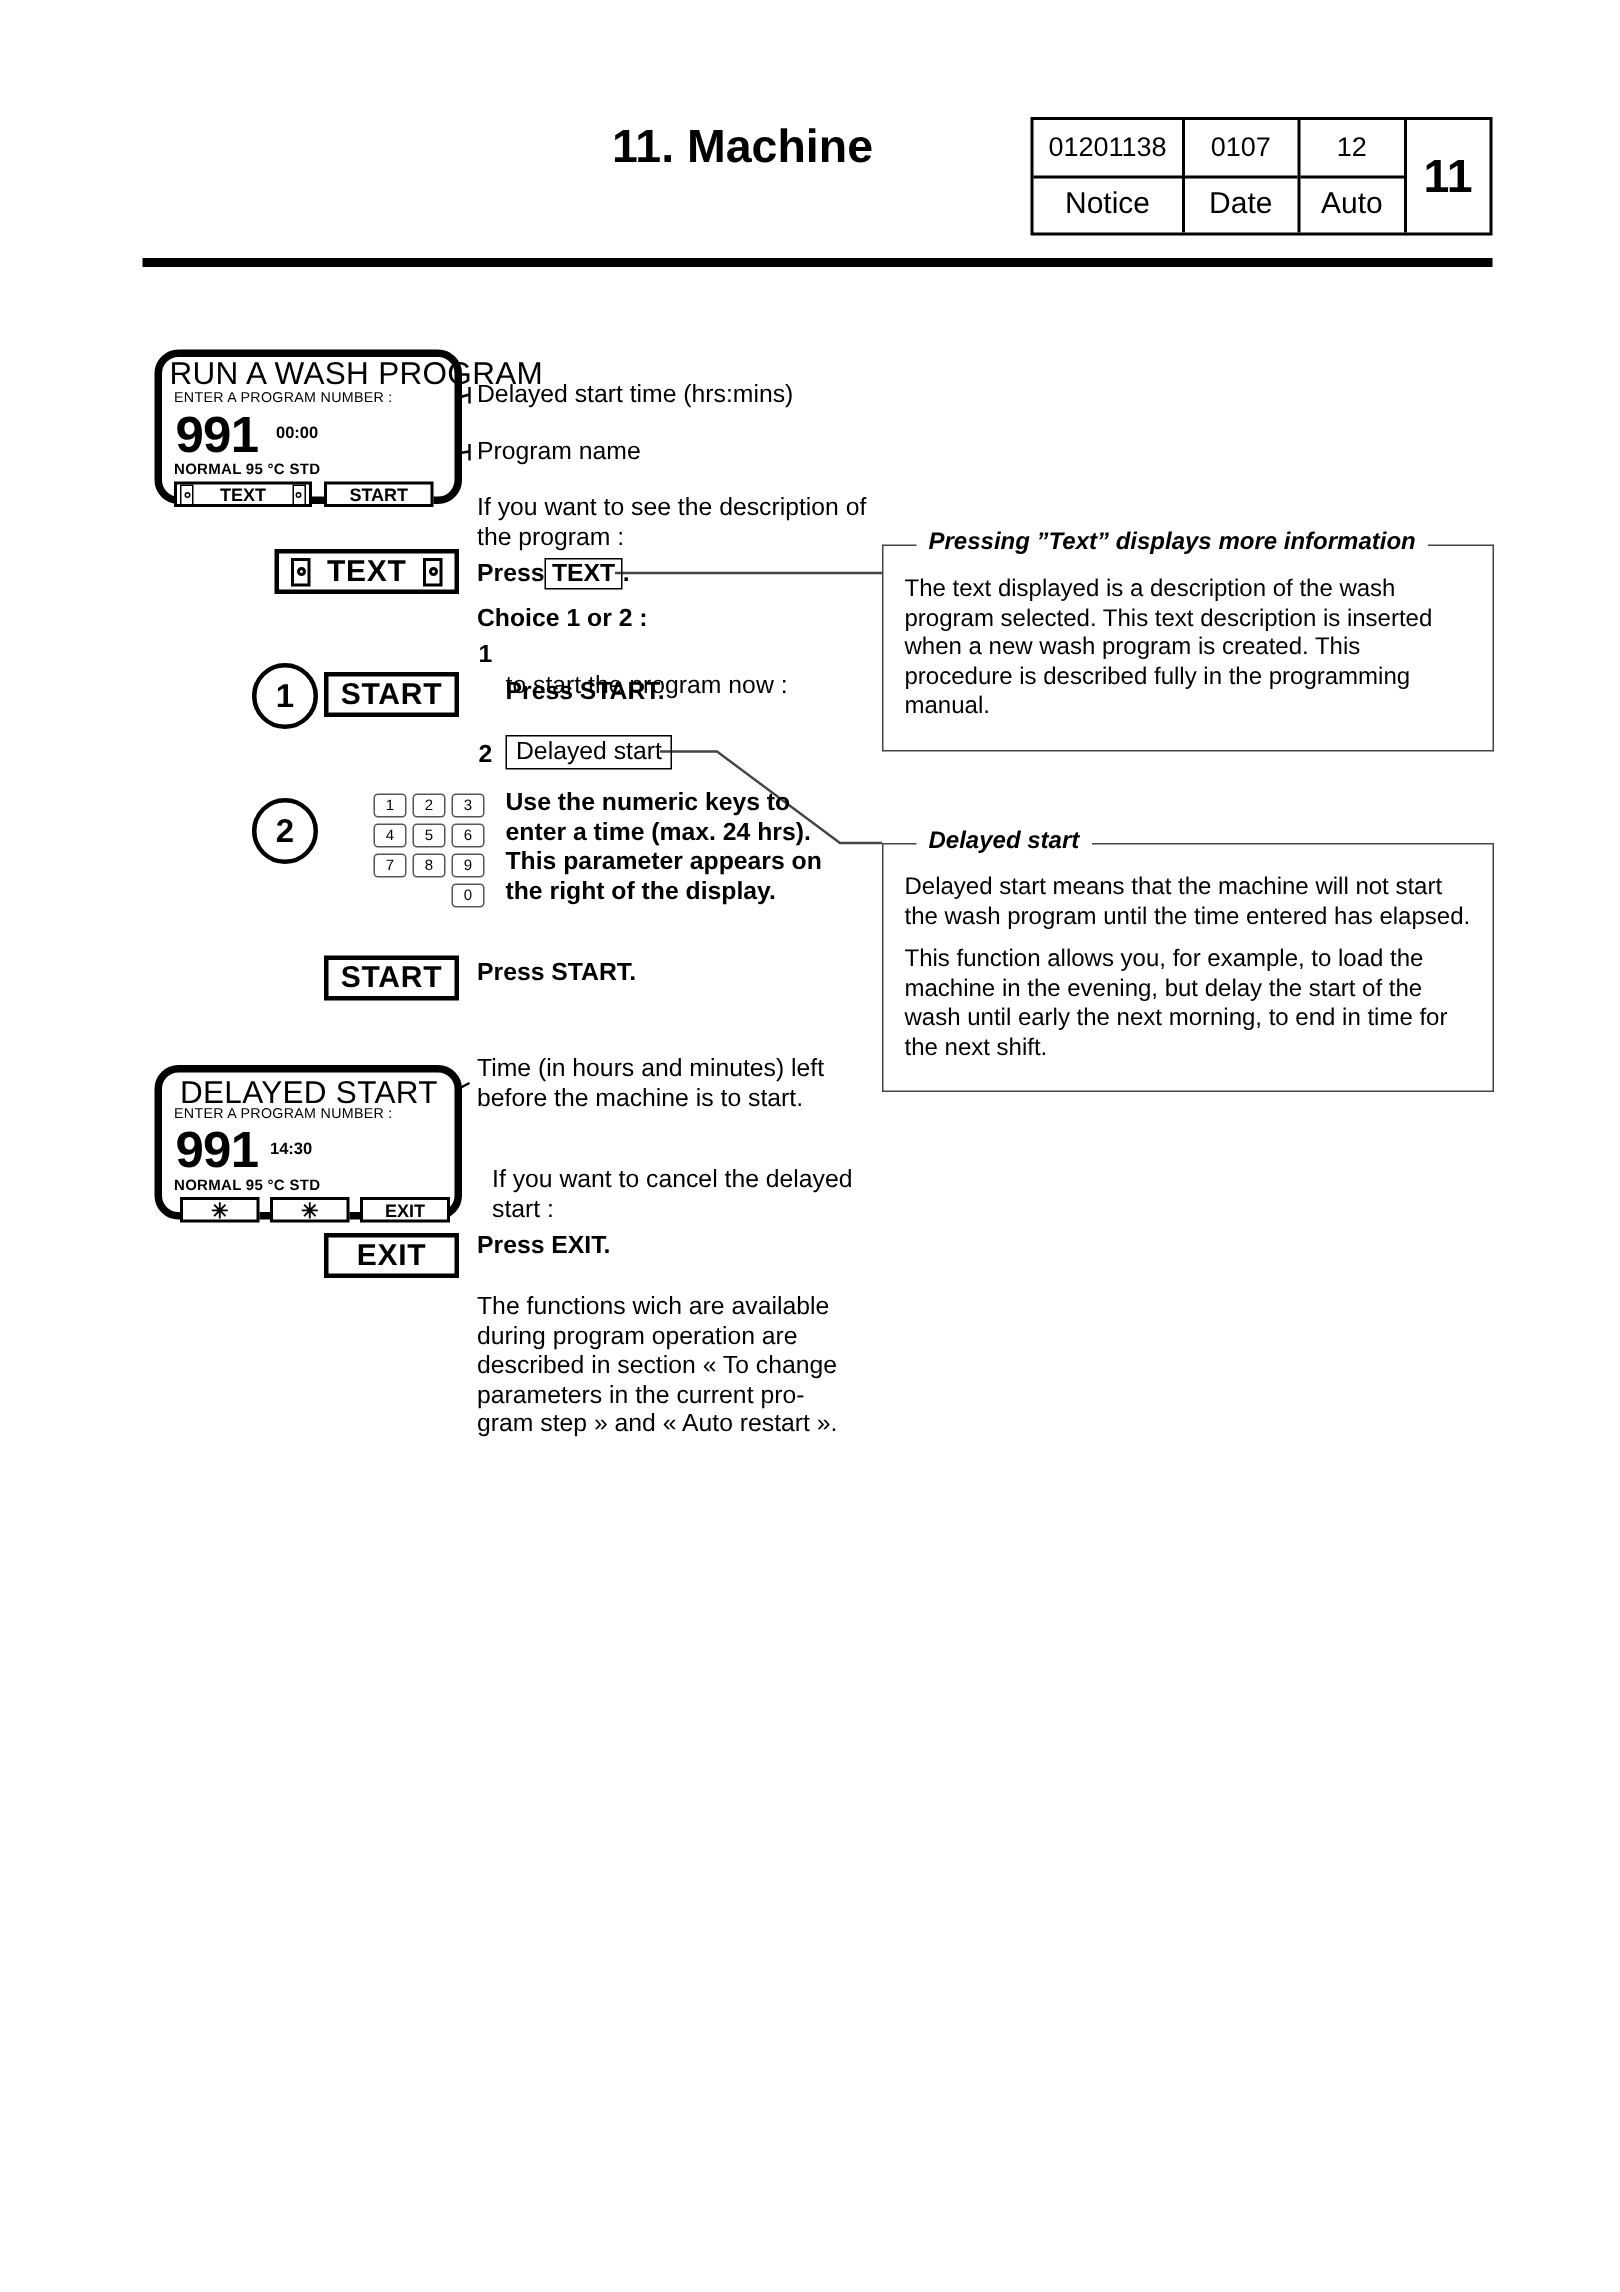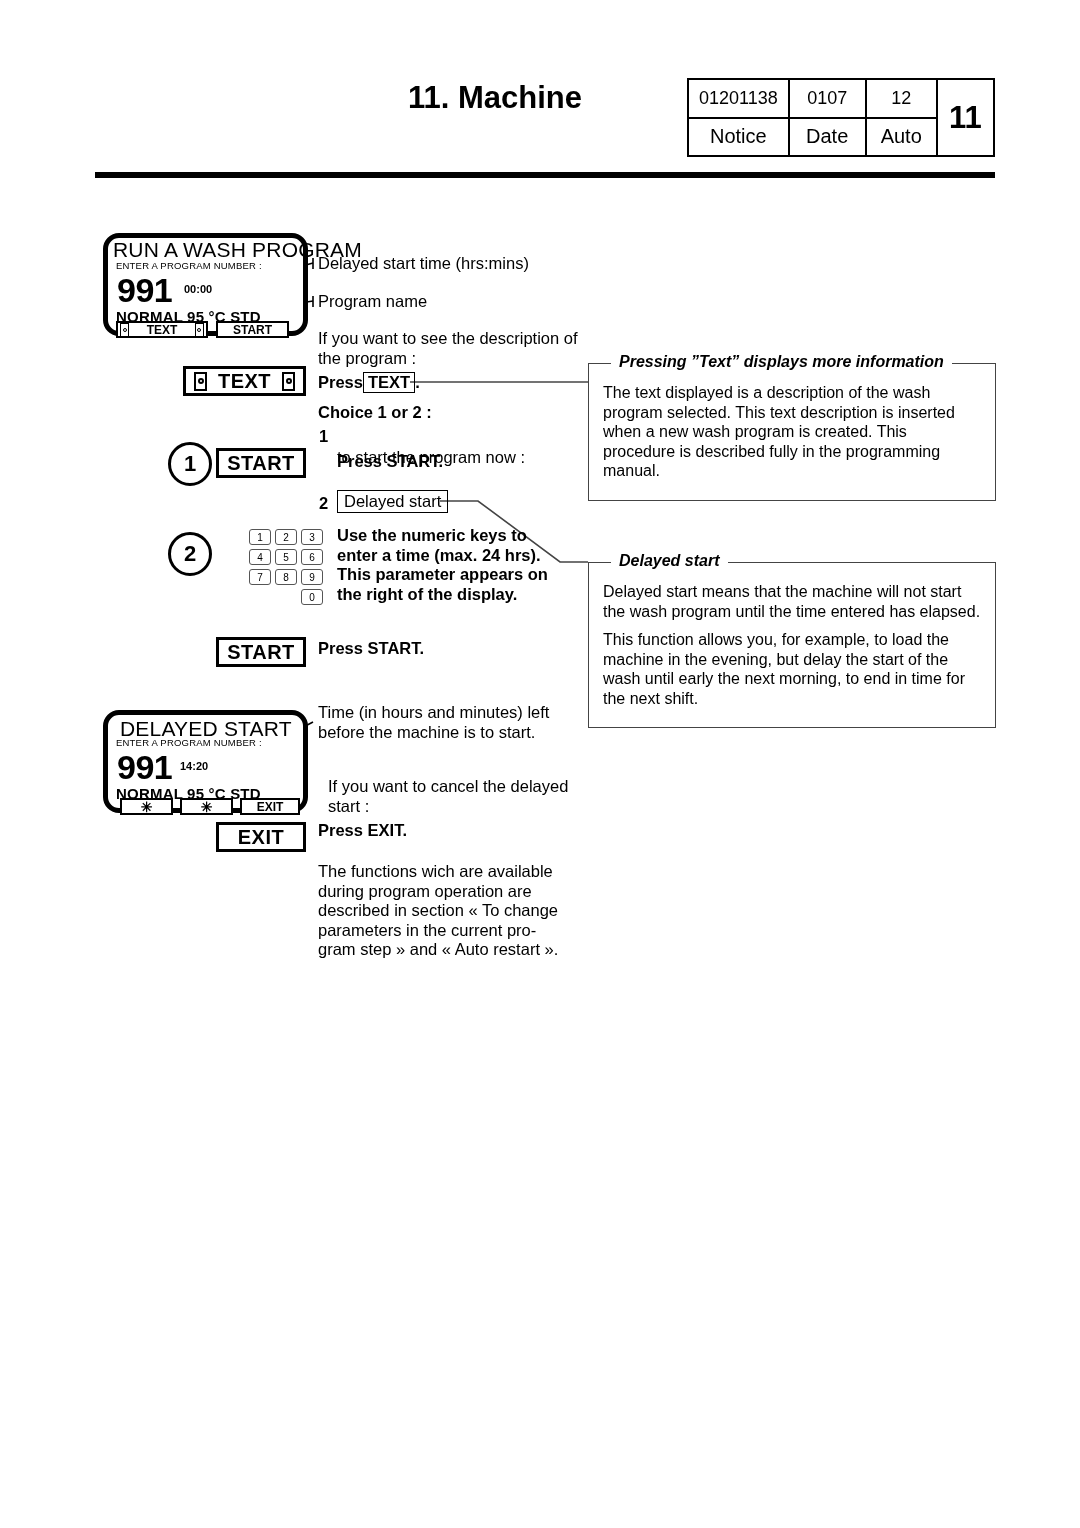--- a/index.html
+++ b/index.html
@@ -111,21 +111,21 @@
     font-weight: bold;
     letter-spacing: -0.5px;
   }
   .panel-time {
     position: absolute;
     font-size: 11px;
     font-weight: bold;
   }
   .panel-prog {
     position: absolute;
-    font-size: 15px;
+    font-size: 10px;
     font-weight: bold;
     letter-spacing: 0.2px;
     white-space: nowrap;
   }
   .panel-btn {
     position: absolute;
     border: 2.5px solid #000;
     box-sizing: border-box;
     display: flex;
     align-items: center;
@@ -373,21 +373,21 @@
 </div>
 
 <div class="key" style="left:216px; top:637px; width:90px; height:30px; font-size:20px;">
   <span>START</span>
 </div>
 
 <div class="panel" style="left:103px; top:710px; width:205px; height:103px;">
   <div class="panel-title" style="left:12px; top:2px;">DELAYED START</div>
   <div class="panel-sub" style="left:8px; top:22px;">ENTER A PROGRAM NUMBER :</div>
   <div class="panel-num" style="left:9px; top:33px;">991</div>
-  <div class="panel-time" style="left:72px; top:45px;">14:20</div>
+  <div class="panel-time" style="left:72px; top:45px;">14:30</div>
   <div class="panel-prog" style="left:8px; top:70px;">NORMAL 95 °C STD</div>
 
   <div class="panel-btn" style="left:12px; top:83px; width:53px; height:17px; font-size:14px;">
     <span>✳</span>
   </div>
   <div class="panel-btn" style="left:72px; top:83px; width:53px; height:17px; font-size:14px;">
     <span>✳</span>
   </div>
   <div class="panel-btn" style="left:132px; top:83px; width:60px; height:17px; font-size:12px;">
     <span>EXIT</span>

